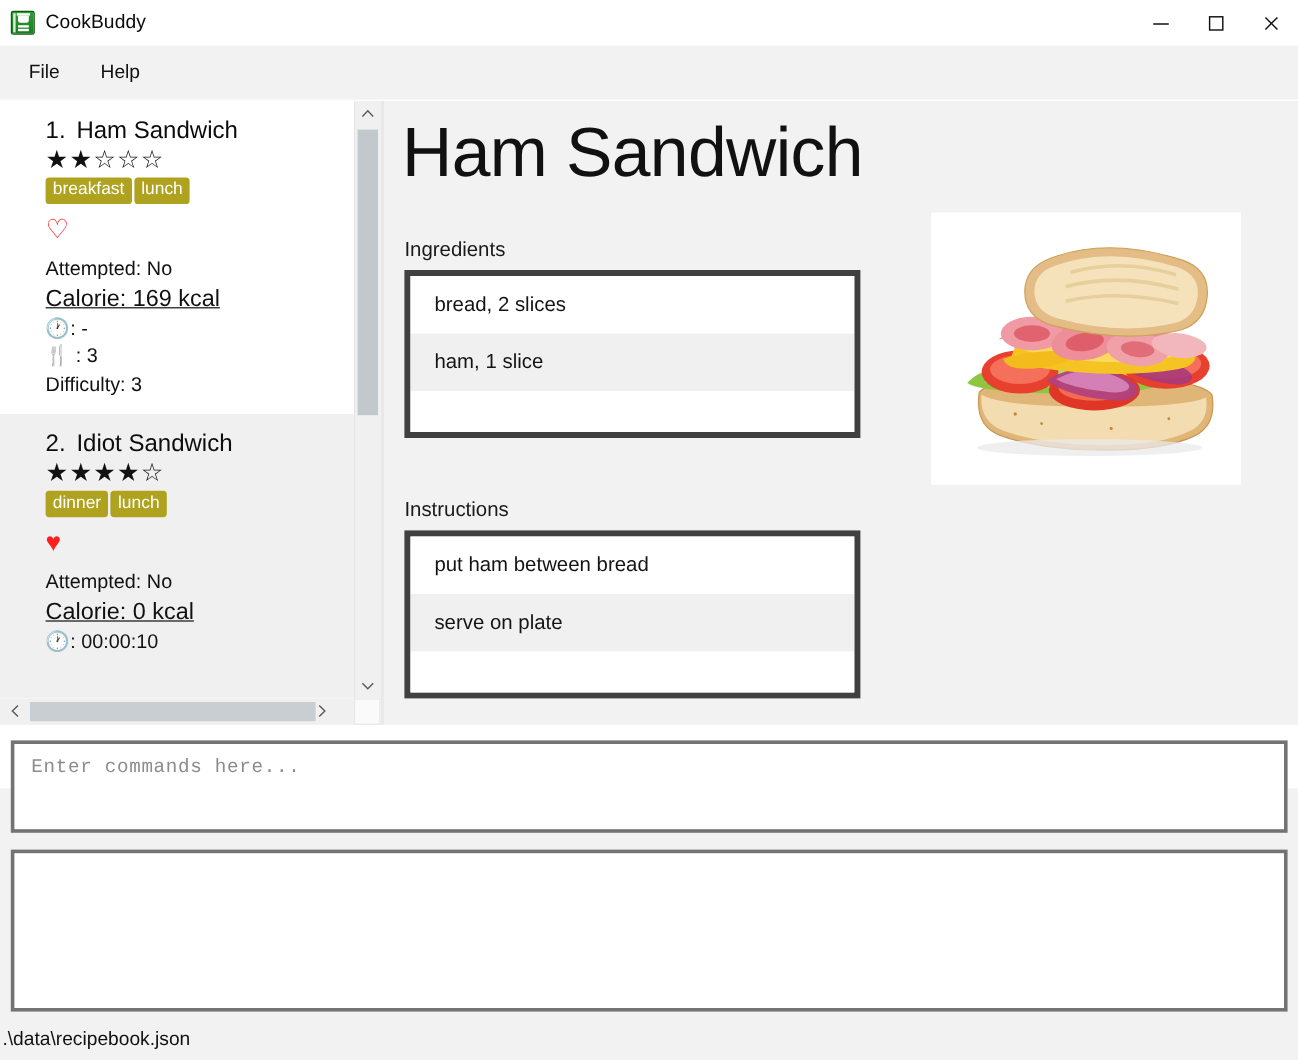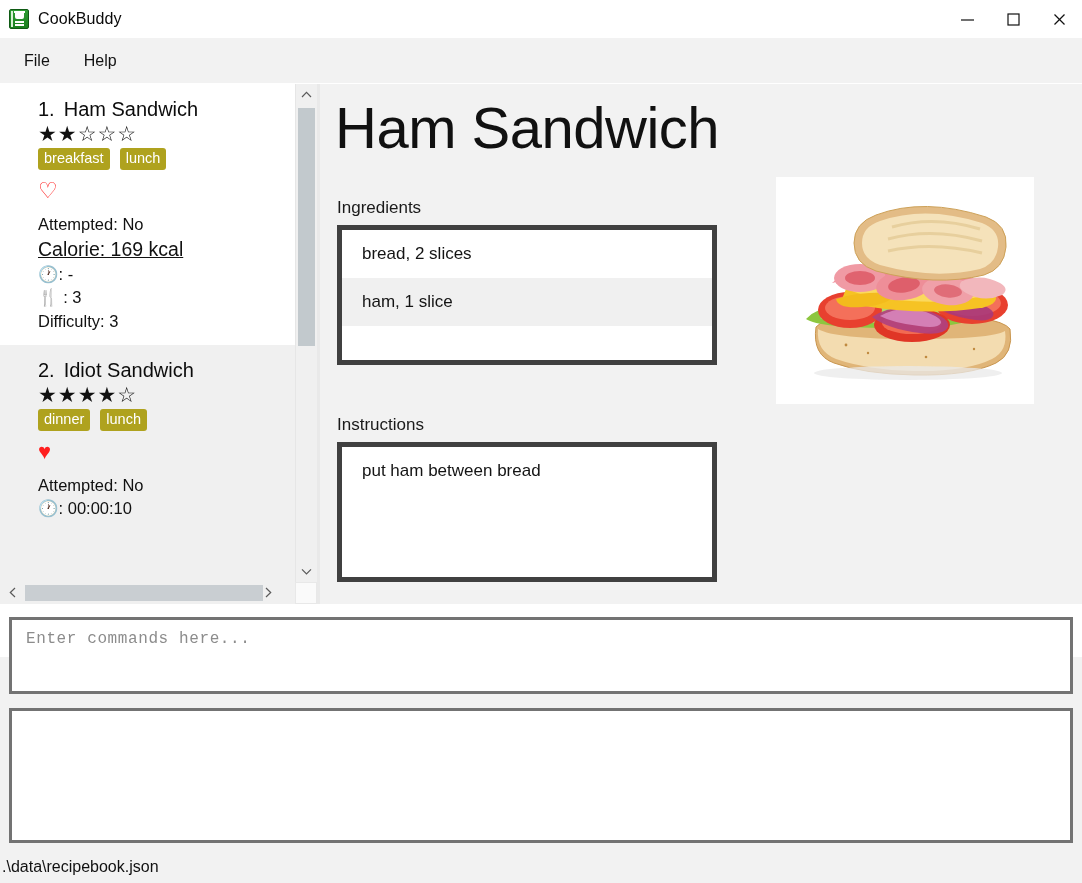--- a/index.html
+++ b/index.html
@@ -75,21 +75,21 @@
   }
   .recipe-item {
     box-sizing: border-box;
     padding: 14px 12px 12px 38px;
   }
   .recipe-item.selected { background: #ffffff; }
   .recipe-item.unselected { background: #f0f0f0; }
   .r-title { font-size: 20px; color: #0c0c0c; margin-bottom: 2px; white-space: nowrap; }
   .r-title .num { margin-right: 9px; }
   .r-stars { font-size: 21px; letter-spacing: 1px; color: #111; line-height: 1.05; margin-bottom: 3px; }
-  .r-tags { display: flex; gap: 10px; margin-bottom: 10px; }
+  .r-tags { display: flex; gap: 2px; margin-bottom: 10px; }
   .tag {
     background: #afa21e; color: #ffffff; font-size: 14.5px;
     padding: 2px 6px 3px 6px; border-radius: 3px; line-height: 1.15;
   }
   .r-heart { font-size: 22px; line-height: 1; color: #ff1f1f; margin-bottom: 9px; height: 24px; }
   .r-heart.outline { color: #ff2020; }
   .r-line { font-size: 16.5px; color: #111; line-height: 1.42; white-space: nowrap; }
   .r-line.big { font-size: 19.5px; line-height: 1.38; text-decoration: underline; }
 
   
@@ -246,20 +246,21 @@
       <div class="r-title">
         <span class="num">2.</span><span>Idiot Sandwich</span>
       </div>
       <div class="r-stars">★★★★☆</div>
       <div class="r-tags">
         <span class="tag">dinner</span>
         <span class="tag">lunch</span>
       </div>
       <div class="r-heart">♥</div>
       <div class="r-line">Attempted: No</div>
+      <div class="r-line big">Calorie: 0 kcal</div>
       <div class="r-line gi">🕐: 00:00:10</div>
     </div>
 
   </div>
 
   <div class="vscroll">
     <div class="vs-arrow up">
       <svg width="11" height="7" viewBox="0 0 11 7">
           <polyline points="1,6 5.5,1.3 10,6" fill="none" stroke="#5a5a5a" stroke-width="1.2"></polyline>
         </svg>
@@ -296,20 +297,21 @@
     <div class="listbox" style="left:17px; top:141px; width:380px; height:140px;">
       <div class="lrow odd">bread, 2 slices</div>
       <div class="lrow even">ham, 1 slice</div>
       <div class="lrow odd"></div>
 
     </div>
 
     <div class="section-label" style="left:17px; top:331px;">Instructions</div>
     <div class="listbox" style="left:17px; top:358px; width:380px; height:140px;">
       <div class="lrow odd">put ham between bread</div>
+      <div class="lrow even">serve on plate</div>
       <div class="lrow odd"></div>
 
     </div>
   </div>
 
   <div class="photo">
     <svg width="258" height="227" viewBox="0 0 258 227">
       <rect x="0" y="0" width="258" height="227" fill="#ffffff"></rect>
 
       <path d="M40 150 q-4 28 18 36 q30 11 80 12 q55 1 82 -12 q18 -9 14 -34 q-10 -14 -98 -16 q-82 -2 -96 14 Z" fill="#e0b578" stroke="#c9964f" stroke-width="1"></path>

